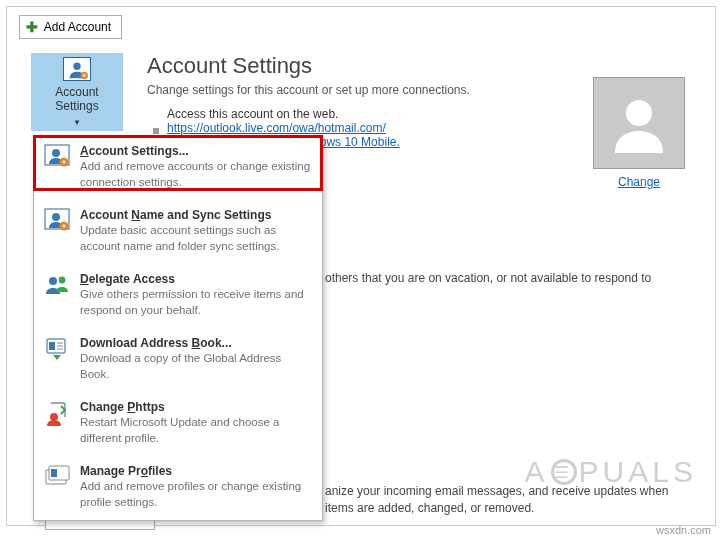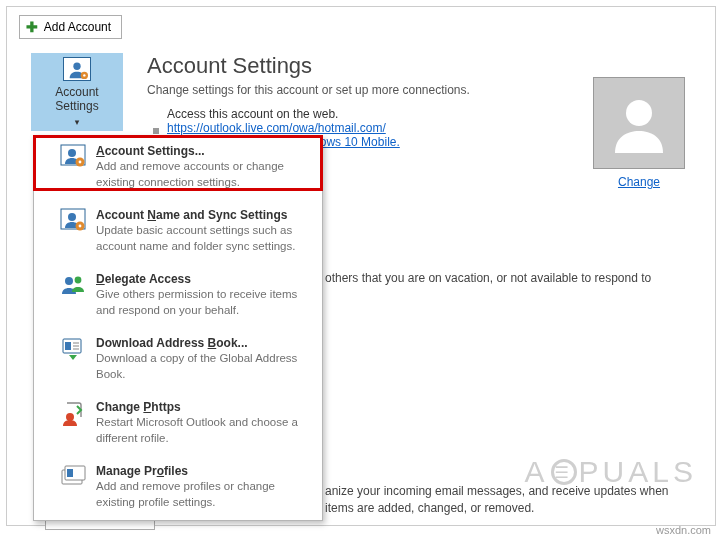--- a/index.html
+++ b/index.html
@@ -107,21 +107,20 @@
 
   
   .menu {
     position: absolute;
     top: 128px; left: 26px;
     width: 290px;
     background: #fff;
     border: 1px solid #b5b5b5;
     box-shadow: 2px 3px 6px rgba(0,0,0,.25);
     z-index: 10;
-    padding-left: 16px;
   }
   .menu-item {
     display: flex;
     gap: 10px;
     padding: 8px 10px 10px 10px;
     cursor: pointer;
   }
   .mi-icon {
     width: 26px; height: 26px; flex-shrink:0;
     display:flex; align-items:center; justify-content:center;
@@ -271,21 +270,21 @@
       <div class="mi-icon">
         <svg viewBox="0 0 26 26" width="26" height="26">
             <path d="M7 3h12a2 2 0 012 2v12" fill="none" stroke="#888" stroke-width="1.4"></path>
             <circle cx="10" cy="17" r="4" fill="#d8472b"></circle>
             <path d="M3 26c0-4 3-6 7-6s7 2 7 6" fill="#d8472b"></path>
             <path d="M17 6l4 4-4 4" fill="none" stroke="#3aa74a" stroke-width="2"></path>
           </svg>
       </div>
       <div class="mi-body">
         <div class="mi-title"><span>Change </span><span class="u">P</span><span>https</span></div>
-        <div class="mi-desc">Restart Microsoft Outlook and choose a different rofile.</div>
+        <div class="mi-desc">Restart Microsoft Update and choose a different profile.</div>
       </div>
     </div>
 
     <div class="menu-item">
       <div class="mi-icon">
         <svg viewBox="0 0 26 26" width="26" height="26">
             <rect x="2" y="6" width="20" height="14" rx="1" fill="#fff" stroke="#888"></rect>
             <rect x="5" y="2" width="20" height="14" rx="1" fill="#fff" stroke="#888"></rect>
             <rect x="7" y="5" width="6" height="8" fill="#3a78b5"></rect>
           </svg>

